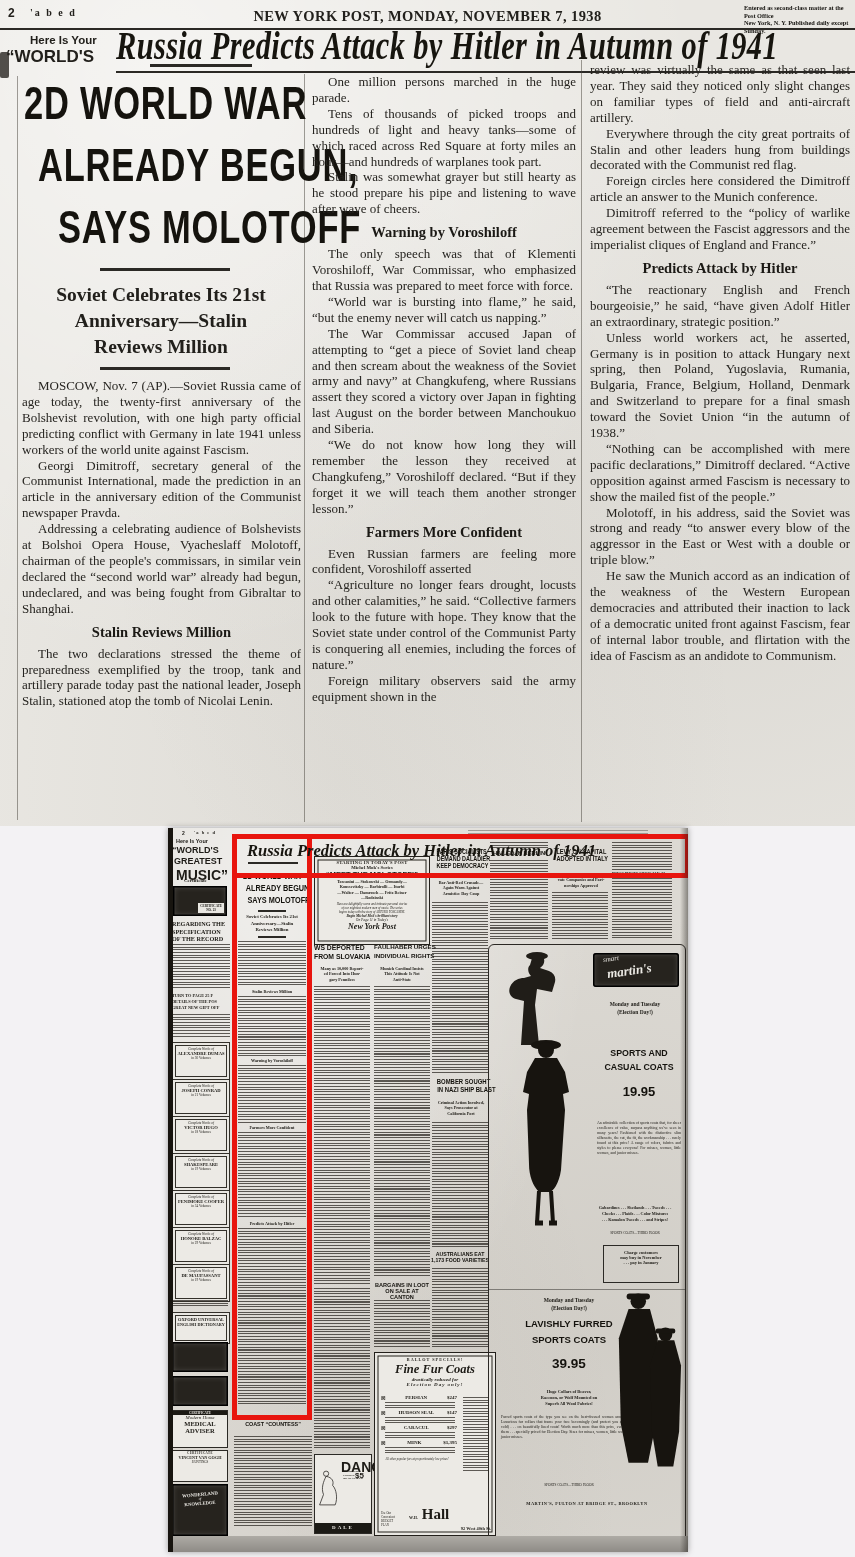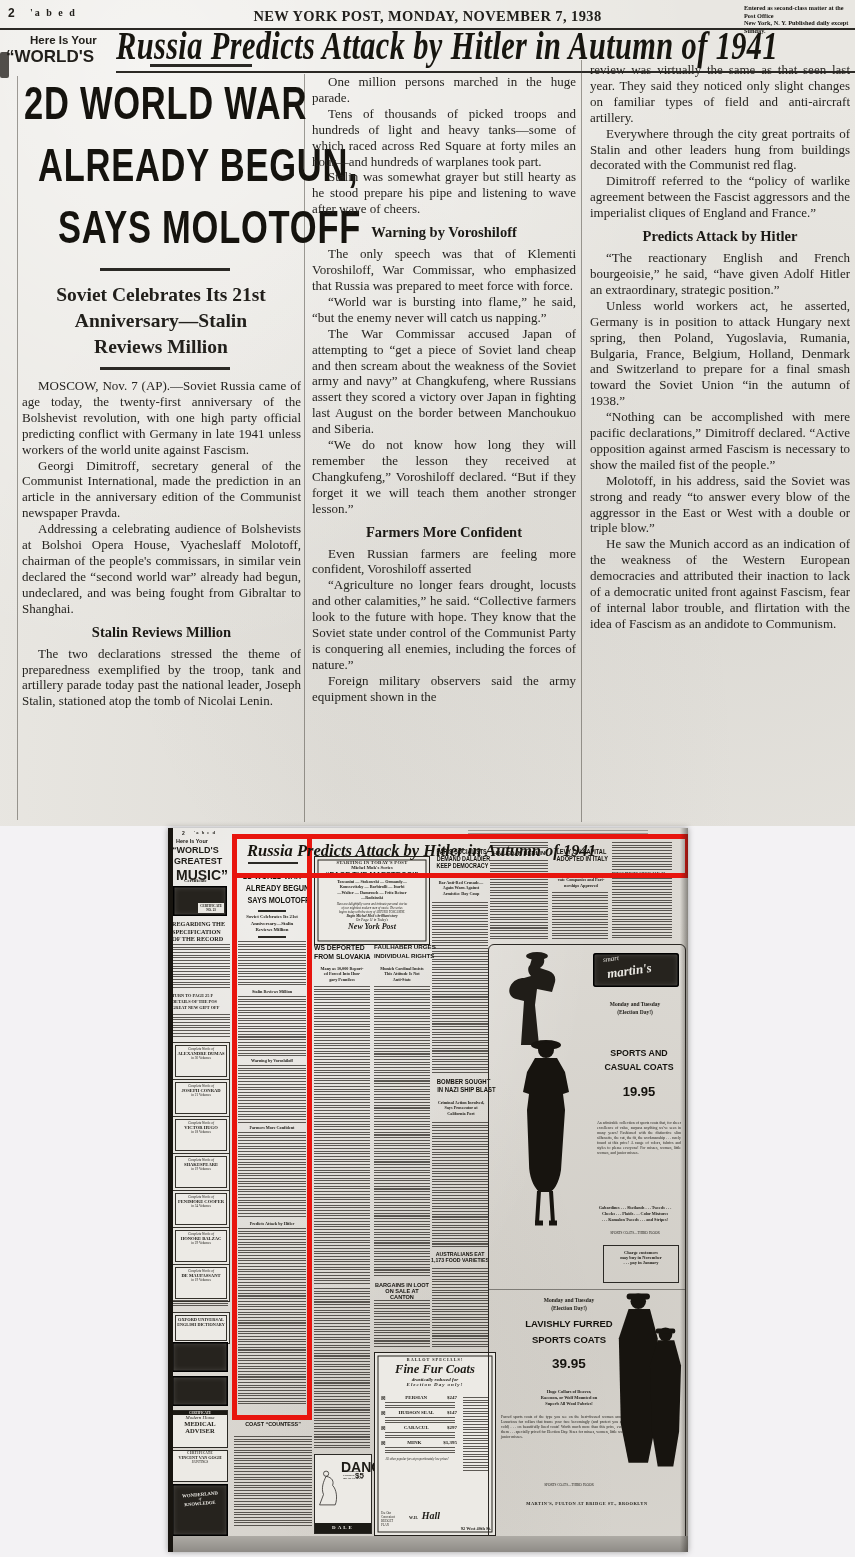--- a/index.html
+++ b/index.html
@@ -108,20 +108,21 @@
       <p class="bp">“We do not know how long they will remember the lesson they received at Changkufeng,” Voroshiloff declared. “But if they forget it we will teach them another stronger lesson.”</p>
       <div class="bsub">Farmers More Confident</div>
       <p class="bp">Even Russian farmers are feeling more confident, Voroshiloff asserted</p>
       <p class="bp">“Agriculture no longer fears drought, locusts and other calamities,” he said. “Collective farmers look to the future with hope. They know that the Soviet state under control of the Communist Party is conquering all enemies, including the forces of nature.”</p>
       <p class="bp">Foreign military observers said the army equipment shown in the</p>
     </div>
 
     <div class="colbody" style="left:590px;top:62px;width:260px;height:762px;">
       <p class="bp cont">review was virtually the same as that seen last year.  They said they noticed only slight changes on familiar types of field and anti-aircraft artillery.</p>
       <p class="bp">Everywhere through the city great portraits of Stalin and other leaders hung from buildings decorated with the Communist red flag.</p>
+      <p class="bp">Foreign circles here considered the Dimitroff article an answer to the Munich conference.</p>
       <p class="bp">Dimitroff referred to the “policy of warlike agreement between the Fascist aggressors and the imperialist cliques of England and France.”</p>
       <div class="bsub">Predicts Attack by Hitler</div>
       <p class="bp">“The reactionary English and French bourgeoisie,” he said, “have given Adolf Hitler an extraordinary, strategic position.”</p>
       <p class="bp">Unless world workers act, he asserted, Germany is in position to attack Hungary next spring, then Poland, Yugoslavia, Rumania, Bulgaria, France, Belgium, Holland, Denmark and Switzerland to prepare for a final smash toward the Soviet Union “in the autumn of 1938.”</p>
       <p class="bp">“Nothing can be accomplished with mere pacific declarations,” Dimitroff declared.  “Active opposition against armed Fascism is necessary to show the mailed fist of the people.”</p>
       <p class="bp">Molotoff, in his address, said the Soviet was strong and ready “to answer every blow of the aggressor in the East or West with a double or triple blow.”</p>
       <p class="bp">He saw the Munich accord as an indication of the weakness of the Western European democracies and attributed their inaction to lack of a democratic united front against Fascism, fear of internal labor trouble, and flirtation with the idea of Fascism as an andidote to Communism.</p>
     </div>
   </div>
 
@@ -242,21 +243,21 @@
 
     <div class="th c" style="left:66px;top:588px;width:78px;font-size:5.4px;">
       <div>KIN SLAIN, SAYS</div>
       <div>COAST “COUNTESS”</div>
     </div>
     <div class="mt" style="left:66px;top:608px;width:78px;height:92px;"></div>
 
     <div class="t box2 c" style="left:146px;top:28px;width:114px;height:84px;background:#eceae5;padding-top:3px;">
       <div style="font-size:4.6px;font-weight:bold;letter-spacing:.3px;">STARTING IN TODAY'S POST</div>
       <div style="font-size:4.8px;font-weight:bold;">Michel Mok's Series</div>
-      <div style="font-size:7.5px;font-weight:bold;font-family:'Liberation Sans',sans-serif;">“PAGE THE MAESTROS!”</div>
+      <div style="font-size:7.5px;font-weight:bold;font-family:'Liberation Sans',sans-serif;">“MEET THE MOLOTOFF!”</div>
       <div style="font-size:4.2px;font-weight:bold;line-height:5.4px;">
         <div>Toscanini — Stokowski — Ormandy—</div>
         <div>Koussevitzky — Barbirolli — Iturbi</div>
         <div>—Walter — Damrosch — Fritz Reiner</div>
         <div>—Rodzinski</div>
       </div>
       <div style="font-size:3.1px;font-style:italic;line-height:4px;margin-top:1px;">
         <div>Here are delightfully warm and intimate personal stories</div>
         <div>of our mightiest modern men of music.  The series</div>
         <div>begins today with the story of ARTURO TOSCANINI.</div>
@@ -339,21 +340,21 @@
       </div>
       <div class="mt" style="left:88px;top:44px;width:26px;height:74px;"></div>
       <div style="position:absolute;left:6px;bottom:8px;font-size:3px;line-height:4px;">
         <div>Use Our</div>
         <div>Convenient</div>
         <div>BUDGET</div>
         <div>PLAN</div>
       </div>
       <div style="position:absolute;left:34px;bottom:12px;">
         <span style="font-size:4px;font-weight:bold;">W.H.</span>
-        <span style="font-size:10px;font-style:italic;font-weight:bold;">Hall</span>
+        <span style="font-size:15px;font-weight:bold;">Hall</span>
       </div>
       <div style="position:absolute;right:4px;bottom:4px;font-size:4.4px;font-weight:bold;">92 West 40th St.</div>
     </div>
 
     <div class="th c" style="left:264px;top:20px;width:58px;font-size:6.4px;">
       <div class="cond">PARIS SOCIALISTS</div>
       <div class="cond">DEMAND DALADIER</div>
       <div class="cond">KEEP DEMOCRACY</div>
     </div>
     <div class="t hr" style="left:284px;top:48px;width:18px;height:1px;"></div>

